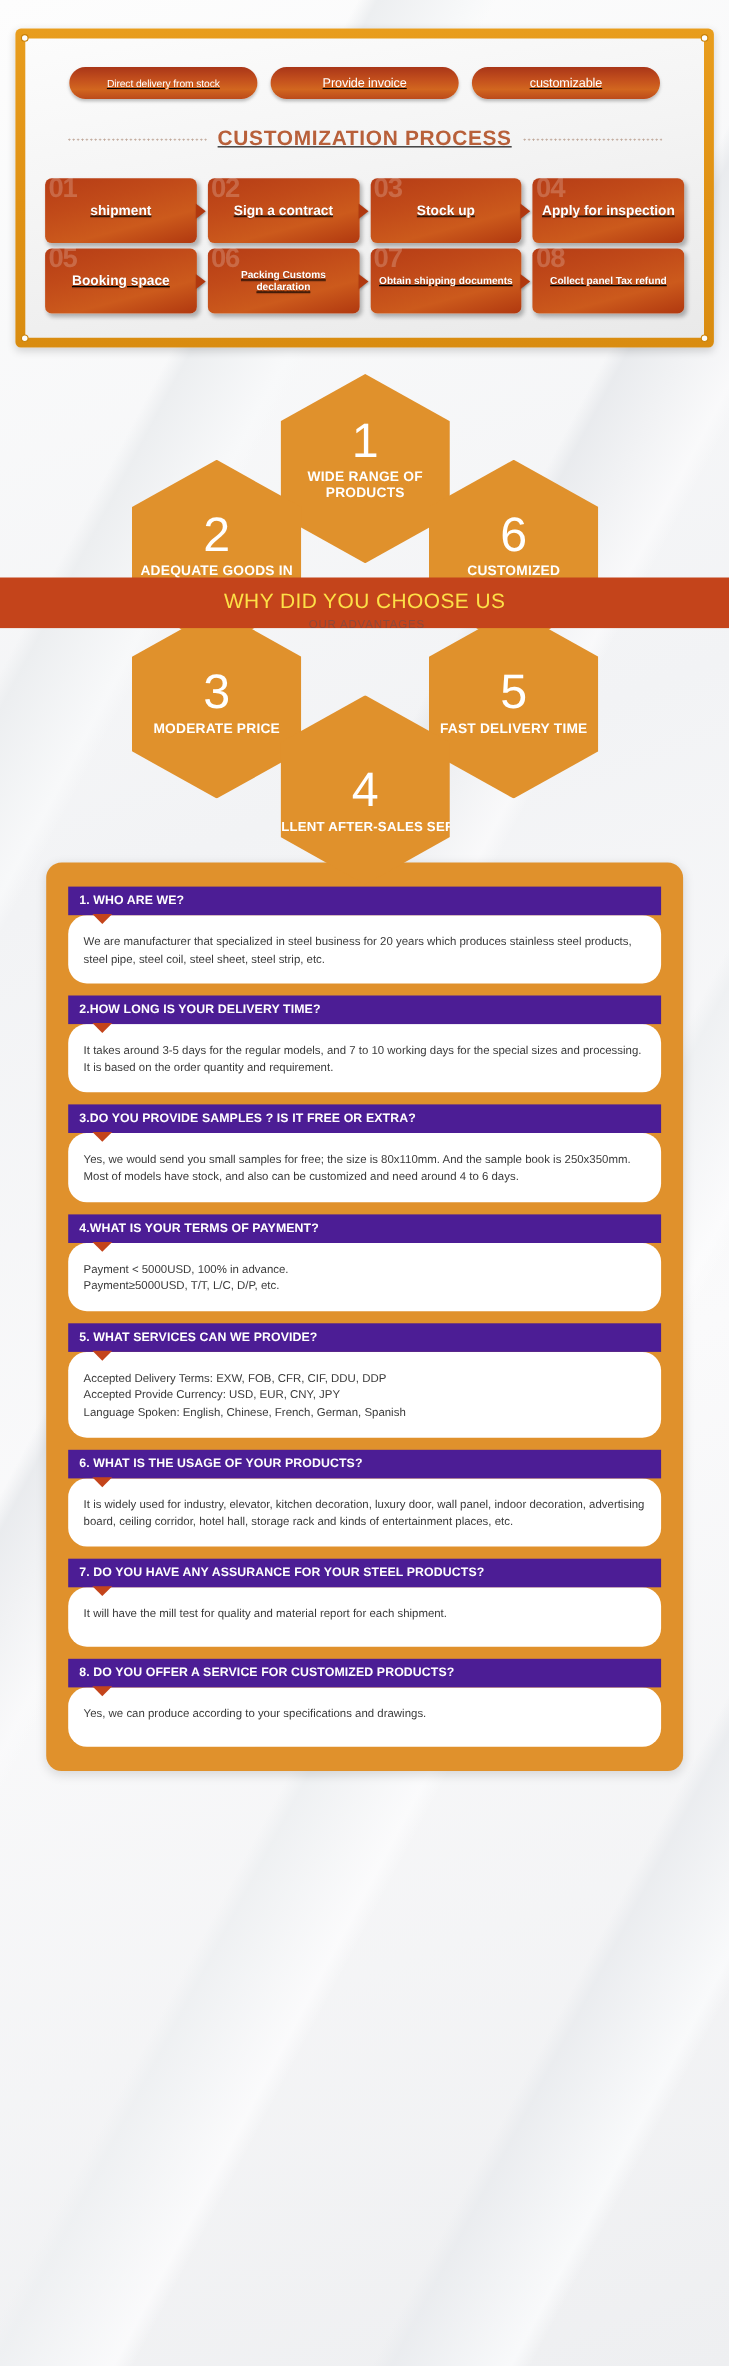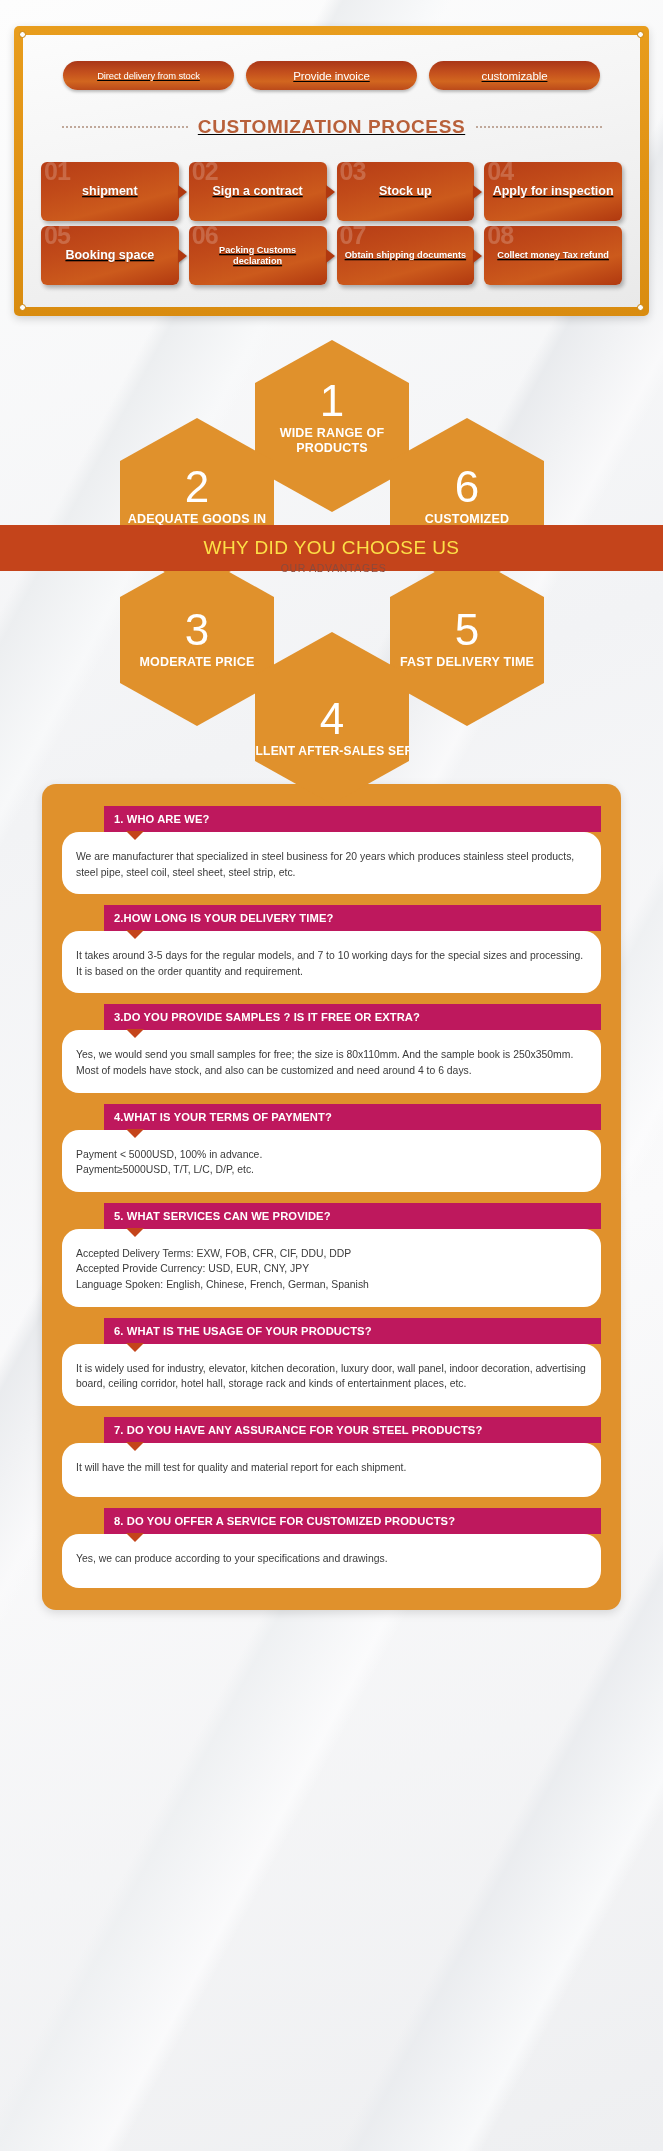--- a/index.html
+++ b/index.html
@@ -228,28 +228,27 @@
     margin: 22px 42px 40px 42px;
     background: #e0912c;
     border-radius: 14px;
     padding: 22px 20px;
     box-shadow: 0 3px 10px rgba(0,0,0,0.13);
   }
   .faq-item { margin-bottom: 11px; }
   .faq-item:last-child { margin-bottom: 0; }
 
   .faq-q {
-    background: #be185d;
+    background: #4c1d95;
     color: #ffffff;
     font-weight: bold;
     font-size: 11.2px;
     letter-spacing: 0.1px;
     padding: 7px 10px;
     position: relative;
-    margin-left: 42px;
   }
   .faq-q::after {
     content: "";
     position: absolute;
     left: 22px;
     bottom: -8px;
     width: 0; height: 0;
     border-left: 9px solid transparent;
     border-right: 9px solid transparent;
     border-top: 9px solid #c4441b;
@@ -323,21 +322,21 @@
         <div class="step arrow">
           <span class="num">06</span>
           <span class="lbl tiny">Packing Customs declaration</span>
         </div>
         <div class="step arrow">
           <span class="num">07</span>
           <span class="lbl tiny">Obtain shipping documents</span>
         </div>
         <div class="step">
           <span class="num">08</span>
-          <span class="lbl tiny">Collect money Tax refund</span>
+          <span class="lbl tiny">Collect panel Tax refund</span>
         </div>
       </div>
 
     </div>
   </section>
 
   <section class="hex-section">
 
     <div class="hex hex-1">
       <span class="hnum">1</span>

